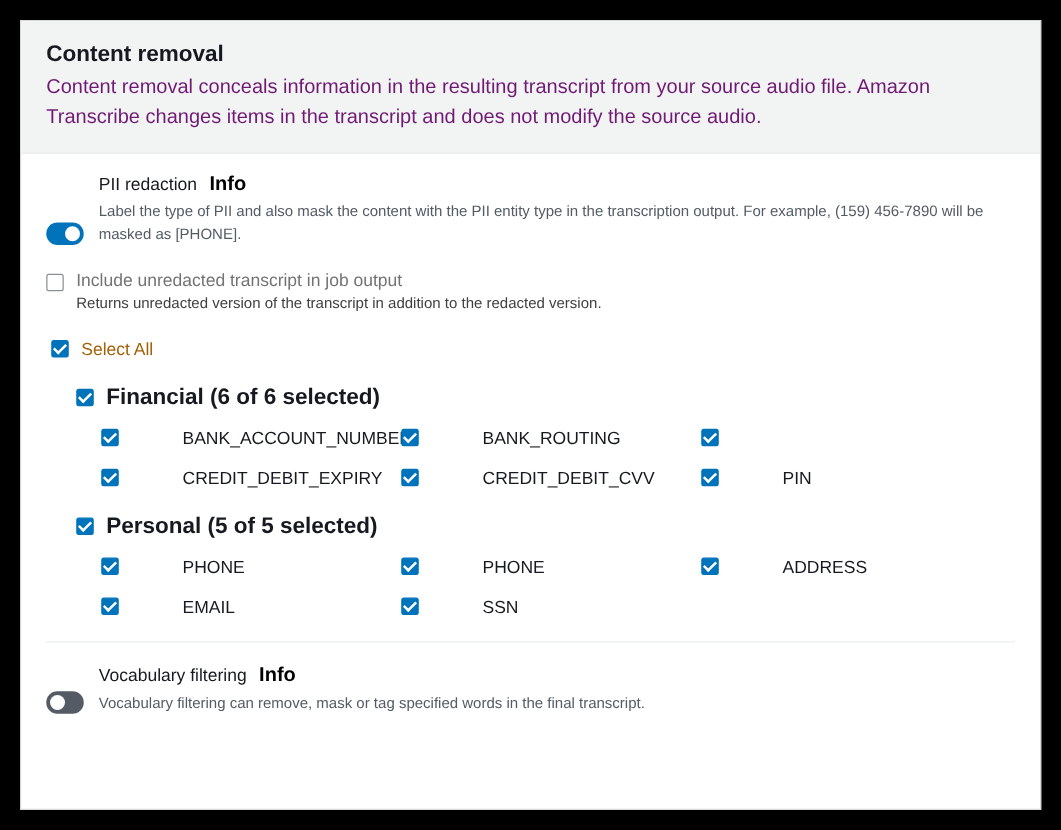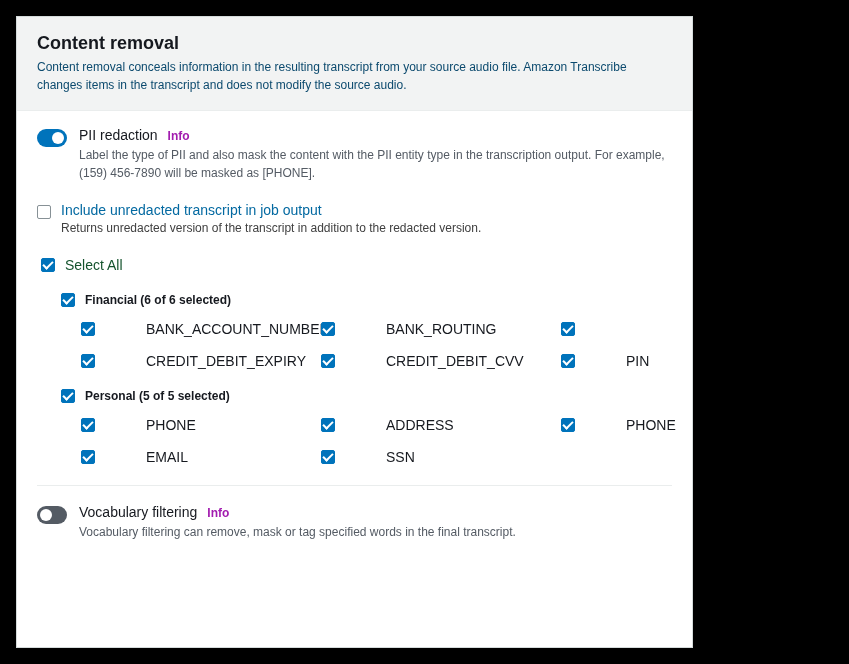--- a/index.html
+++ b/index.html
@@ -11,45 +11,45 @@
       font-family: "Amazon Ember", "Helvetica Neue", Arial, sans-serif;
       background: #000;
       padding: 16px;
       width: 849px;
       height: 664px;
     }
     .panel {
       background: #fff;
       border: 1px solid #d5dbdb;
       box-shadow: 0 1px 1px rgba(0,0,0,0.1);
-      width: 677px;
+      width: 817px;
       height: 632px;
     }
     .panel-header {
       background: #f2f3f3;
       padding: 16px 20px;
       border-bottom: 1px solid #eaeded;
     }
     .panel-title {
       font-size: 18px;
       font-weight: 700;
       color: #16191f;
       margin-bottom: 4px;
     }
     .panel-desc {
-      font-size: 12px;
-      color: #0c4a6e;
+      font-size: 16px;
+      color: #701a75;
       line-height: 1.5;
     }
     .panel-body {
       padding: 16px 20px 20px 20px;
     }
     .toggle-row {
       display: flex;
-      align-items: flex-start;
+      align-items: flex-end;
       margin-bottom: 20px;
     }
     .toggle {
       width: 30px;
       height: 18px;
       border-radius: 9px;
       position: relative;
       margin-right: 12px;
       margin-top: 2px;
       flex-shrink: 0;
@@ -81,22 +81,22 @@
     .toggle-label-row {
       display: flex;
       align-items: baseline;
     }
     .toggle-label {
       font-size: 14px;
       color: #16191f;
       font-weight: 400;
     }
     .info-link {
-      font-size: 12px;
-      color: #a21caf;
+      font-size: 16px;
+      color: #000000;
       font-weight: 700;
       margin-left: 10px;
       cursor: pointer;
     }
     .toggle-desc {
       font-size: 12px;
       color: #545b64;
       line-height: 1.5;
       margin-top: 3px;
     }
@@ -129,21 +129,21 @@
       display: flex;
       align-items: flex-start;
       margin-bottom: 22px;
     }
     .include-row .checkbox {
       margin-right: 10px;
       margin-top: 3px;
     }
     .include-label {
       font-size: 14px;
-      color: #0369a1;
+      color: #737373;
     }
     .include-desc {
       font-size: 12px;
       color: #404040;
       margin-top: 3px;
     }
     .select-types-label {
       font-size: 14px;
       color: #16191f;
       margin-bottom: 16px;
@@ -152,36 +152,36 @@
       display: flex;
       align-items: center;
       margin-bottom: 20px;
       padding-left: 4px;
     }
     .select-all-row .checkbox {
       margin-right: 10px;
     }
     .select-all-label {
       font-size: 14px;
-      color: #14532d;
+      color: #a16207;
     }
     .group {
       padding-left: 24px;
       margin-bottom: 20px;
     }
     .group-header {
       display: flex;
       align-items: center;
       margin-bottom: 14px;
     }
     .group-header .checkbox {
       margin-right: 10px;
     }
     .group-title {
-      font-size: 12px;
+      font-size: 18px;
       font-weight: 700;
       color: #16191f;
     }
     .entity-grid {
       display: grid;
       grid-template-columns: 240px 240px 240px;
       row-gap: 16px;
       padding-left: 20px;
     }
     .entity-item {
@@ -277,25 +277,25 @@
         <div class="checkbox checked"></div>
         <span class="group-title">Personal (5 of 5 selected)</span>
       </div>
       <div class="entity-grid">
         <div class="entity-item">
           <div class="checkbox checked"></div>
           <span class="entity-label">PHONE</span>
         </div>
         <div class="entity-item">
           <div class="checkbox checked"></div>
+          <span class="entity-label">PHONE</span>
+        </div>
+        <div class="entity-item">
+          <div class="checkbox checked"></div>
           <span class="entity-label">ADDRESS</span>
-        </div>
-        <div class="entity-item">
-          <div class="checkbox checked"></div>
-          <span class="entity-label">PHONE</span>
         </div>
         <div class="entity-item">
           <div class="checkbox checked"></div>
           <span class="entity-label">EMAIL</span>
         </div>
         <div class="entity-item">
           <div class="checkbox checked"></div>
           <span class="entity-label">SSN</span>
         </div>
       </div>

